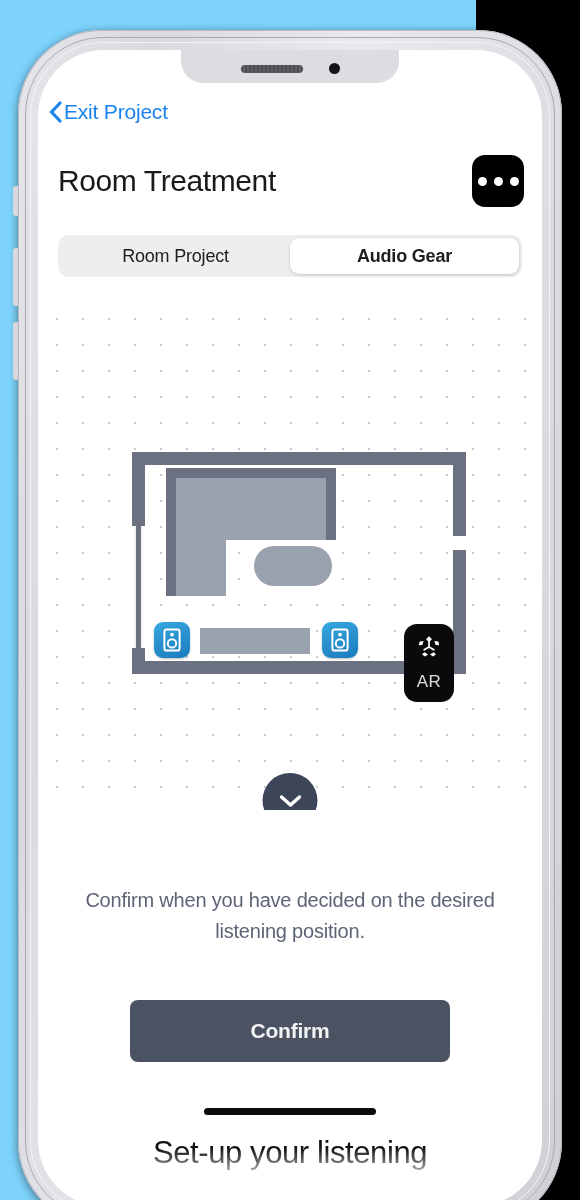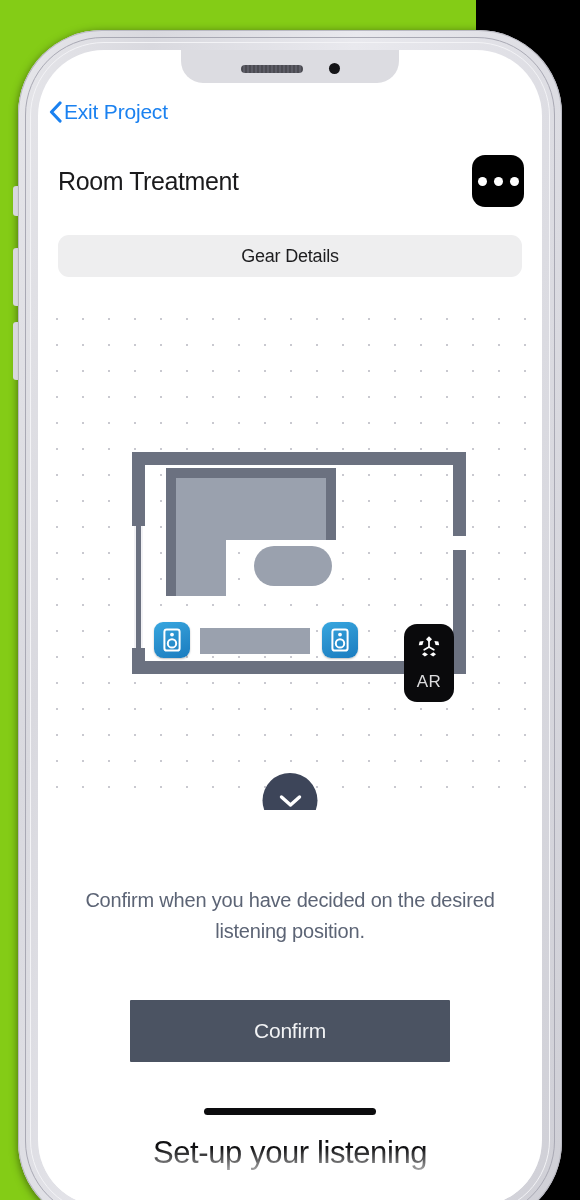--- a/index.html
+++ b/index.html
@@ -1,20 +1,20 @@
 <!DOCTYPE html>
 <html><head>
 <meta charset="utf-8">
 <style>
   * { margin:0; padding:0; box-sizing:border-box; }
   html,body{
     width:580px; height:1200px; background:#000; overflow:hidden;
     font-family:"Liberation Sans", sans-serif;
   }
-  #stage{ position:relative; width:476px; height:1200px; background:#84cc16; }
+  #stage{ position:relative; width:476px; height:1200px; background:#7dd3fc; }
 
   
   .phone-body{
     position:absolute; left:18px; top:30px; width:544px; height:1196px;
     background:linear-gradient(100deg,#e6e6ea 0%,#d9d9df 18%,#e9e9ee 45%,#dcdce2 75%,#cfcfd6 100%);
     border-radius:84px;
     box-shadow:0 0 0 1px #b9b9c2 inset, 0 2px 8px rgba(0,0,0,.5);
   }
   .phone-rim{
     position:absolute; left:25px; top:37px; width:530px; height:1182px;
@@ -50,21 +50,21 @@
   .camera-dot{ width:11px; height:11px; border-radius:50%; background:#141417; margin-top:4px;}
 
   
   .exit-row{ position:absolute; top:50px; left:10px; display:flex; align-items:center; }
   .chev-left{ width:0;height:0; margin-right:2px; position:relative; width:14px; height:22px;}
   .chev-left svg{ display:block; }
   .exit-label{ color:#1a81f0; font-size:21px; letter-spacing:-.2px; }
 
   .title-row{ position:absolute; top:105px; left:20px; right:18px;
     display:flex; align-items:center; justify-content:space-between;}
-  .page-title{ font-size:25px; color:#1a1a1c; letter-spacing:-.4px; }
+  .page-title{ font-size:30px; color:#1a1a1c; letter-spacing:-.4px; }
   .more-btn{ width:52px; height:52px; border-radius:13px; background:#000;
     display:flex; align-items:center; justify-content:center; gap:7px; }
   .more-btn i{ width:9px; height:9px; border-radius:50%; background:#fff; display:block;}
 
   
   .segmented{
     position:absolute; top:185px; left:20px; right:20px; height:42px;
     background:#eeeeef; border-radius:11px; display:flex; align-items:center;
     padding:3px;
   }
@@ -119,22 +119,22 @@
     display:flex; align-items:center; justify-content:center; z-index:20;
   }
 
   
   .helper{
     position:absolute; top:815px; left:44px; right:44px; text-align:center;
     font-size:20px; line-height:1.55; color:#5c6475; letter-spacing:-.2px;margin-top:20px;
   }
   .confirm-btn{
     position:absolute; top:950px; left:92px; right:92px; height:62px;
-    background:#4b5362; border-radius:1px; display:flex; align-items:center;
-    justify-content:center; color:#f2f3f5; font-size:21px; letter-spacing:-.2px;
+    background:#4b5362; border-radius:8px; display:flex; align-items:center;
+    justify-content:center; color:#f2f3f5; font-size:21px; letter-spacing:-.2px;font-weight:bold;
   }
   .next-title{
     position:absolute; top:1085px; left:0; right:0; text-align:center;
     font-size:31px; color:#101012; letter-spacing:-.4px; white-space:nowrap;
   }
   .home-ind{
     position:absolute; left:50%; transform:translateX(-50%); top:1058px;
     width:172px; height:7px; border-radius:4px; background:#0c0c0e; z-index:30;
   }
   .screen-fade{
@@ -176,21 +176,22 @@
     <div class="title-row">
       <div class="page-title">Room Treatment</div>
       <div class="more-btn">
         <i></i>
         <i></i>
         <i></i>
       </div>
     </div>
 
     <div class="segmented">
-      <div class="seg">Gear Details</div>
+      <div class="seg">Room Project</div>
+      <div class="seg active">Audio Gear</div>
     </div>
 
     <div class="plan">
 
       <div class="room">
         <div class="wall w-top"></div>
         <div class="wall w-left-a"></div>
         <div class="wall w-left-b"></div>
         <div class="wall w-bottom"></div>
         <div class="wall w-right-a"></div>

